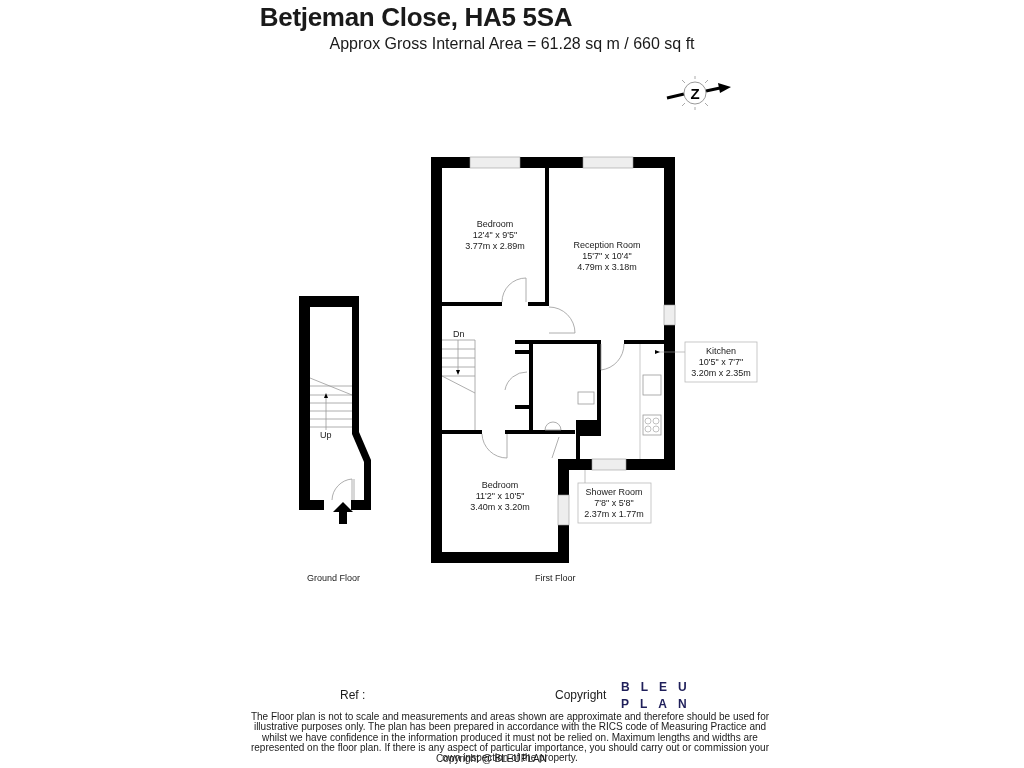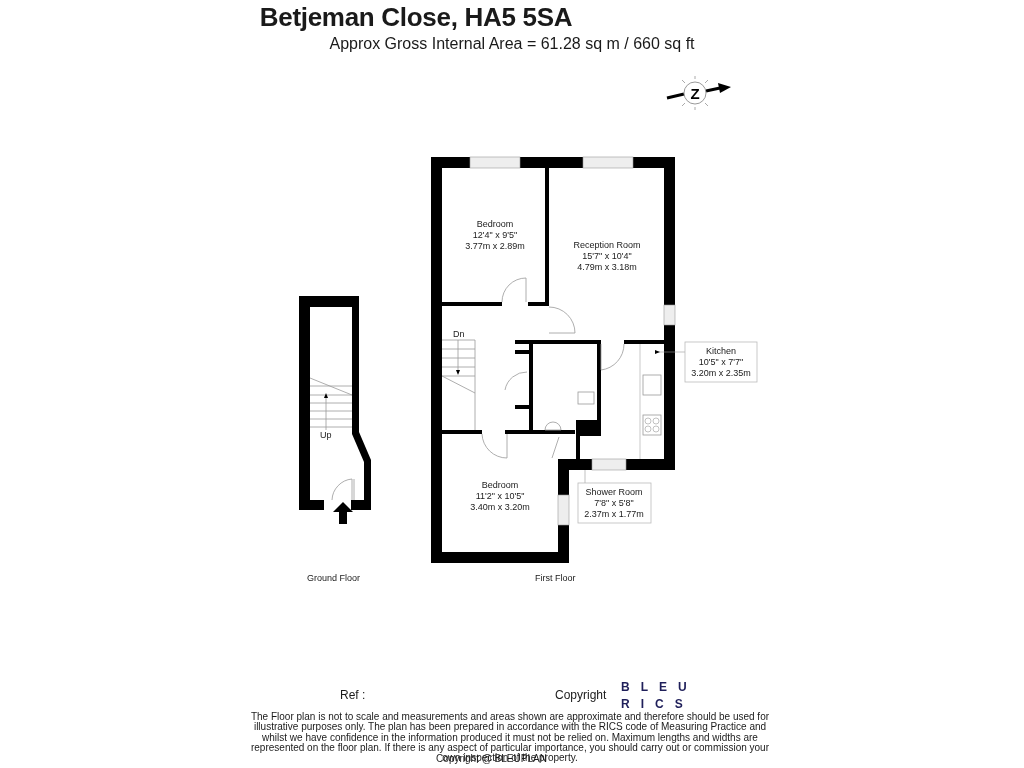--- a/index.html
+++ b/index.html
@@ -158,16 +158,16 @@
       <text class="lbl" x="614" y="517">2.37m x 1.77m</text>
     </g>
     <text class="floor-lbl" x="535" y="581">First Floor</text>
   </g>
 </svg>
 
 <div class="ref">Ref  :</div>
 <div class="copyright-lbl">Copyright</div>
 <div class="logo">
   <div>BLEU</div>
-  <div>RICS</div>
+  <div>PLAN</div>
 </div>
 <div class="disclaimer">The Floor plan is not to scale and measurements and areas shown are approximate and therefore should be used for illustrative purposes only. The plan has been prepared in accordance with the RICS code of Measuring Practice and whilst we have confidence in the information produced it must not be relied on. Maximum lengths and widths are represented on the floor plan. If there is any aspect of particular importance, you should carry out or commission your own inspection of the property.</div>
 <div class="footer-copy">Copyright @ BLEUPLAN</div>
 
 </body></html>

